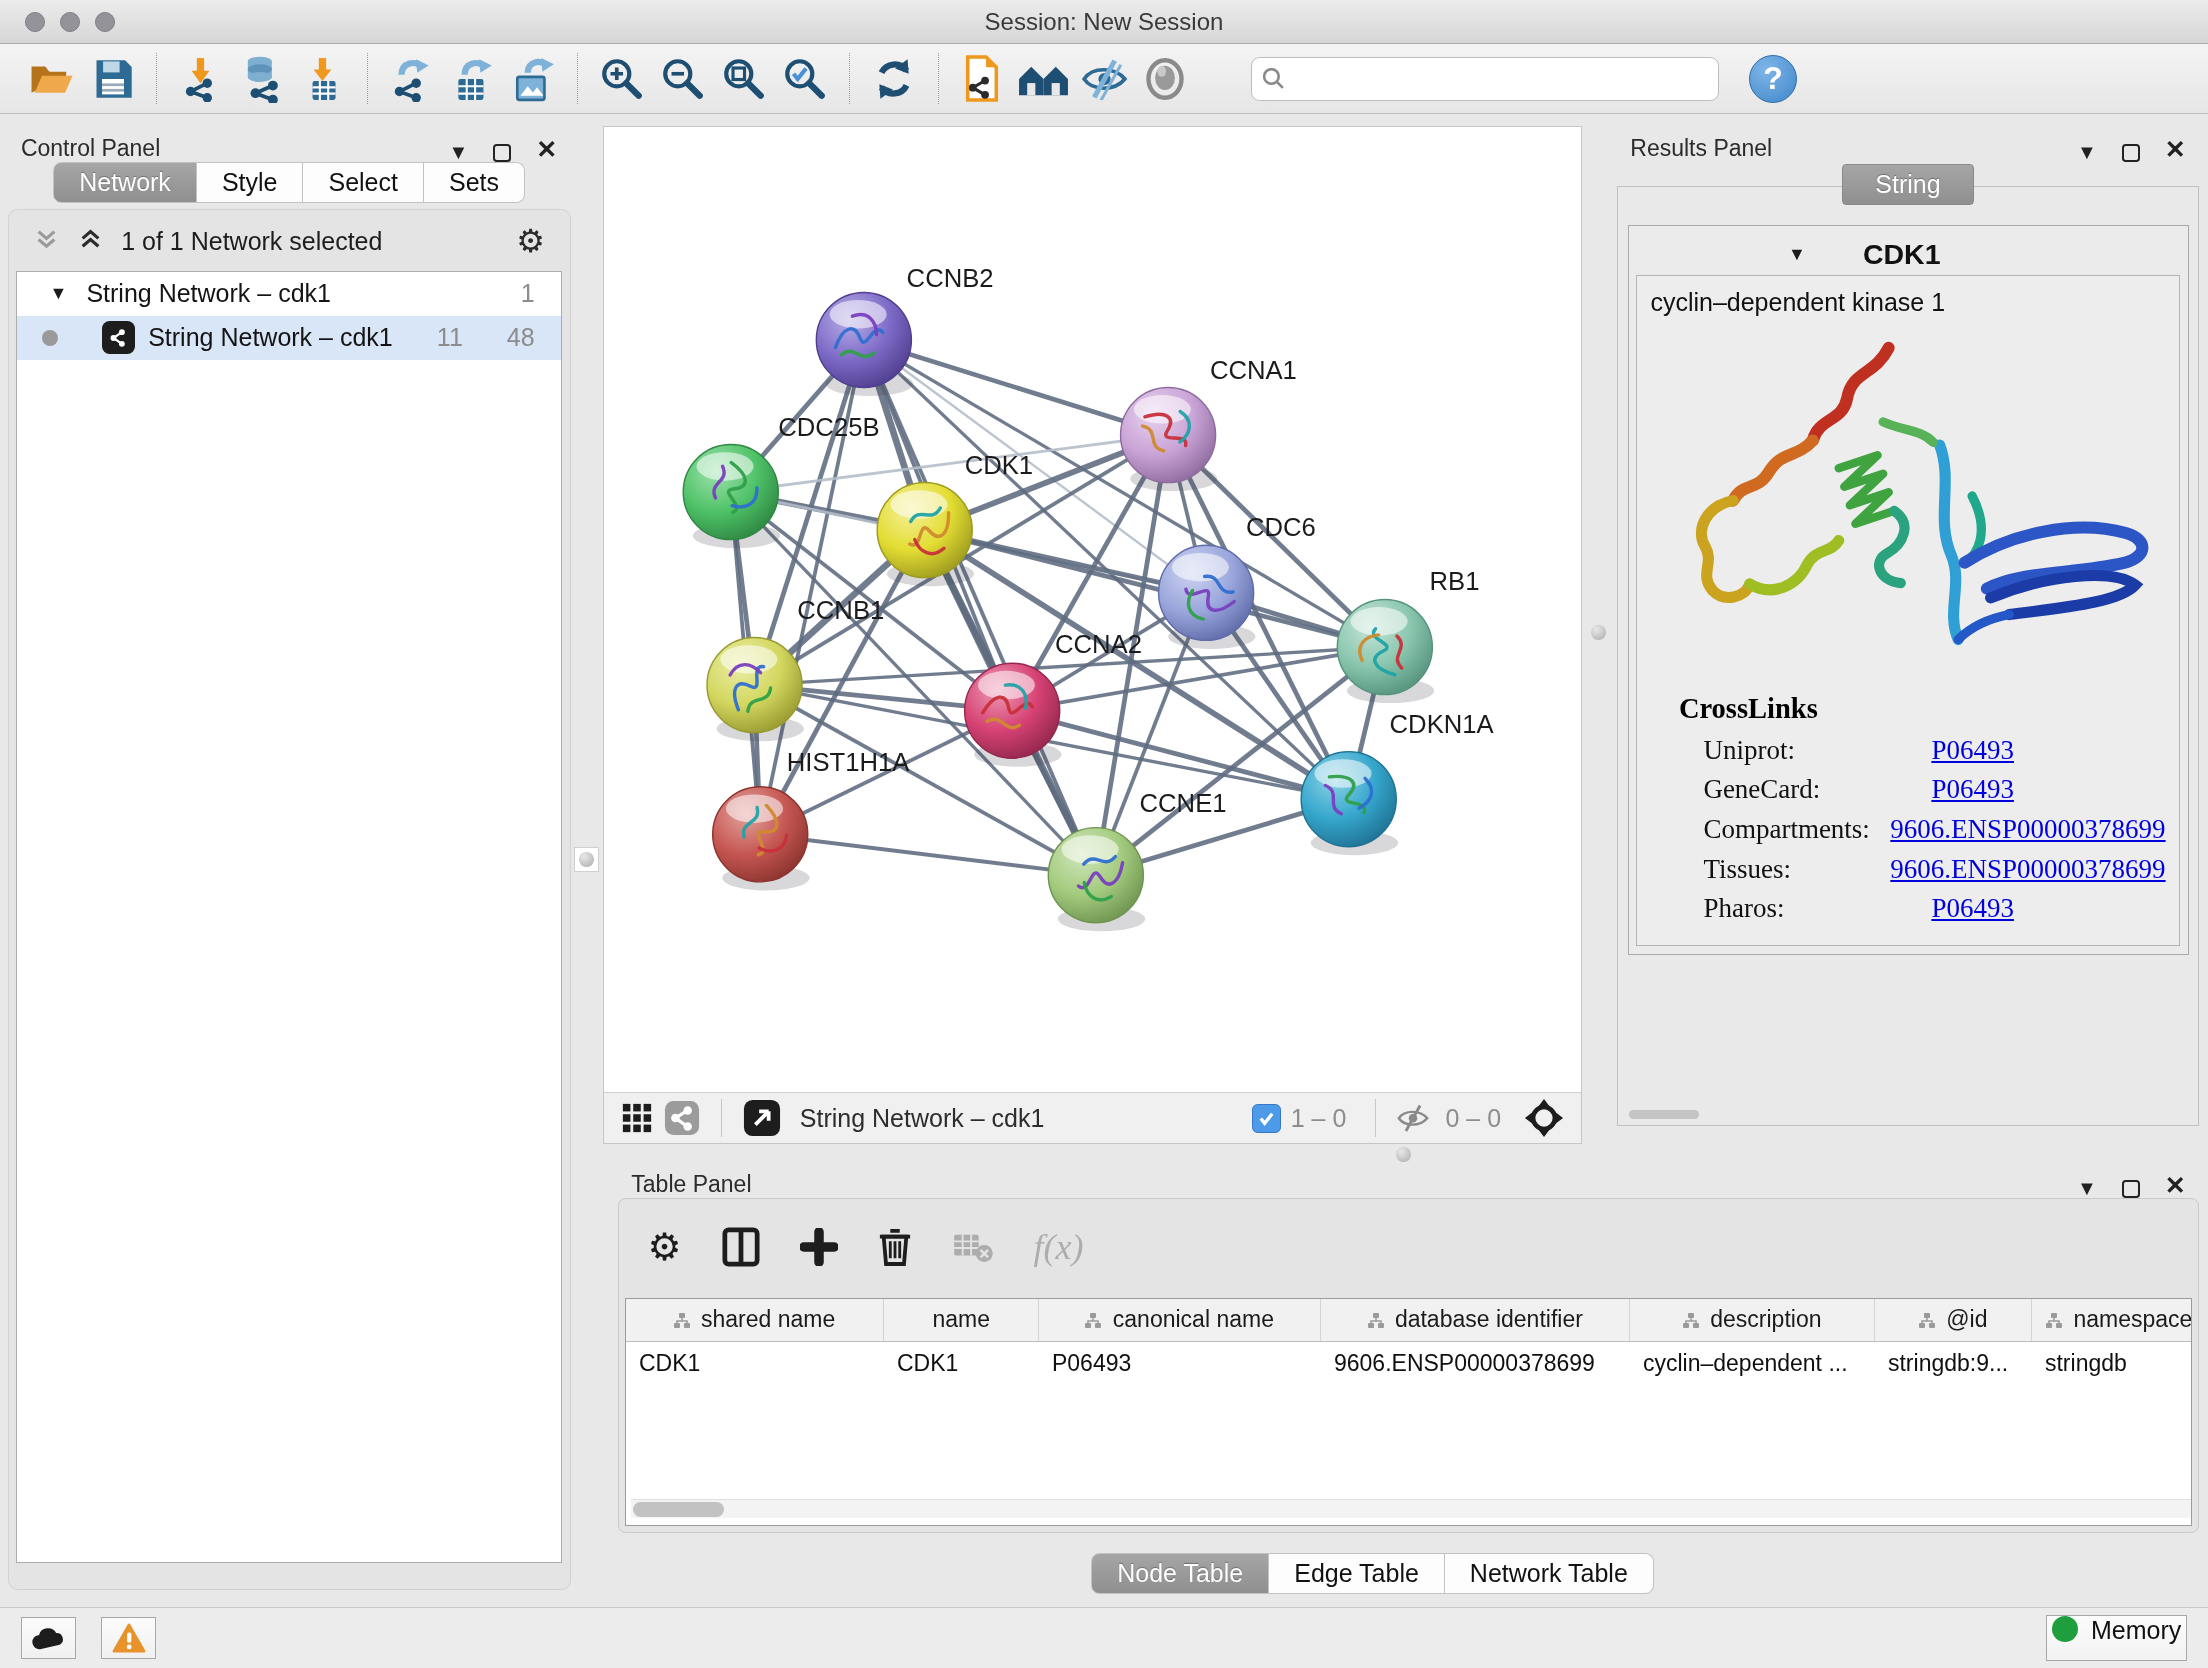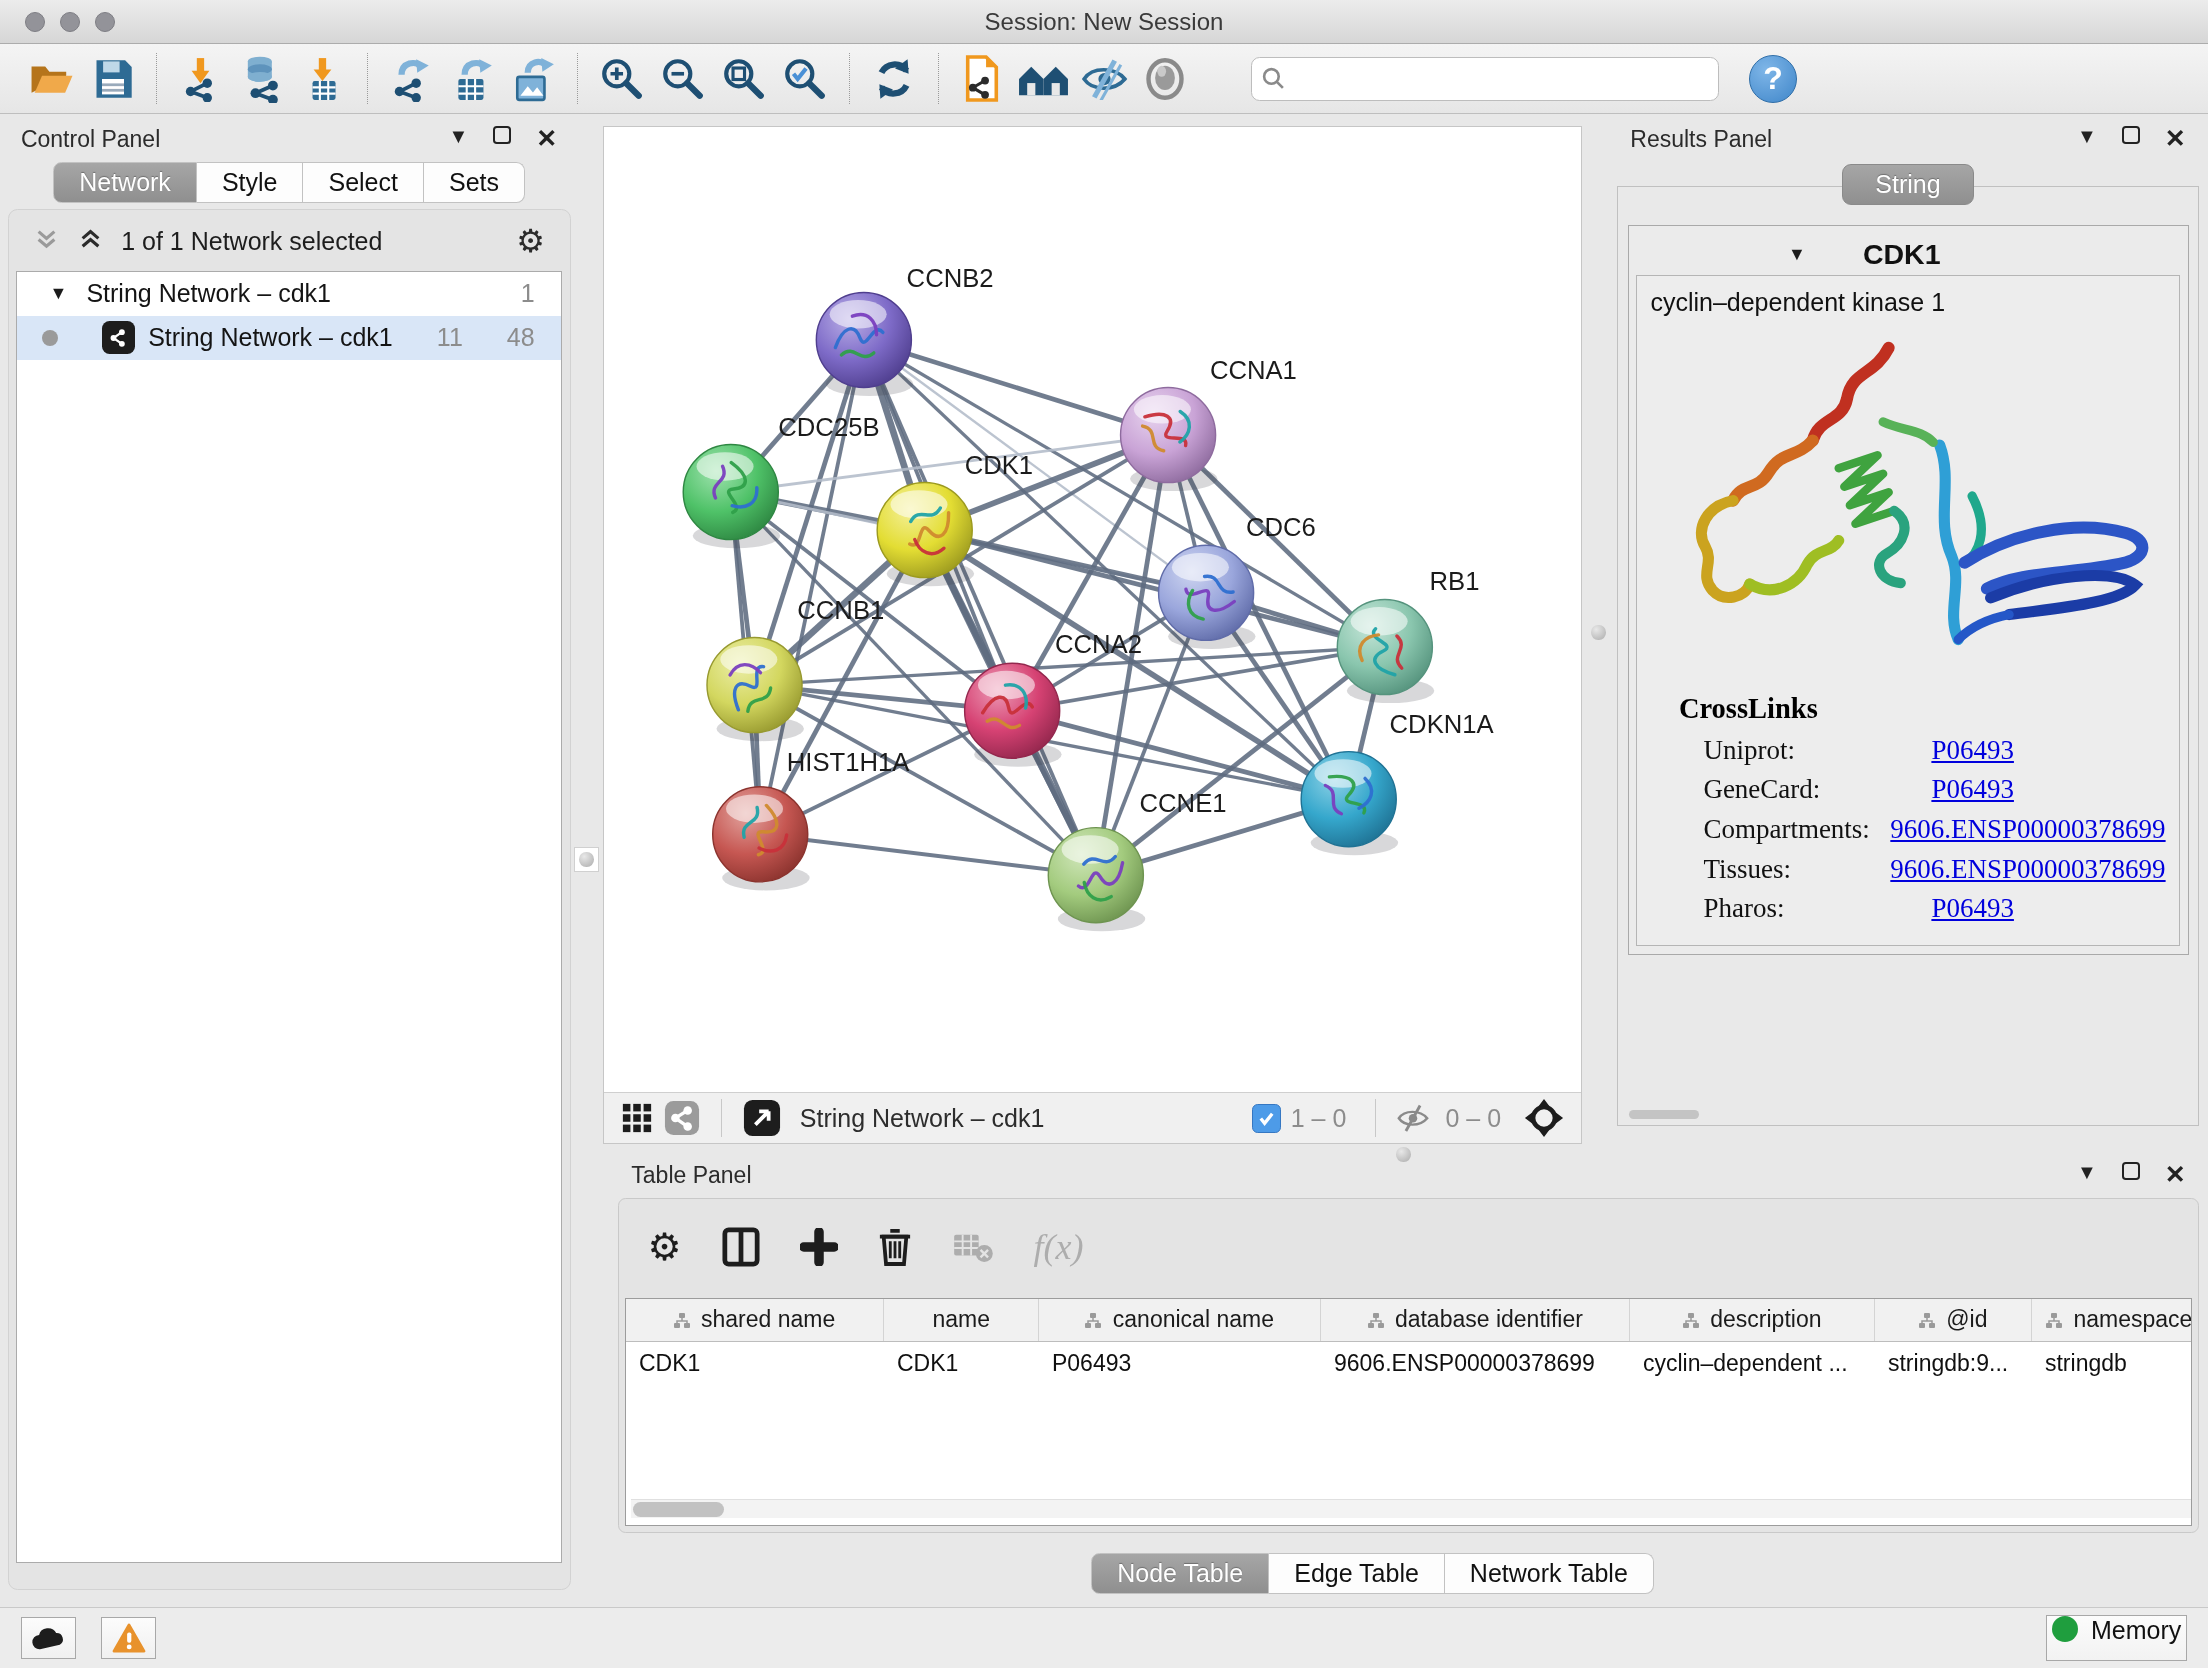--- a/index.html
+++ b/index.html
@@ -22,21 +22,21 @@
   .tb-sep { width:0; height:51px; border-left:1.9px dotted #9A9A9A; margin:0 13.3px; }
   .tb-search { margin-left:55px; width:468px; height:44px; background:#fff; border:1px solid #BDBDBD; border-radius:8.6px; display:flex; align-items:center; padding:0 9.5px; }
   .tb-search input { border:none; outline:none; flex:1; height:36px; font-size:23px; margin-left:7.6px; background:transparent; }
   .help-btn { margin-left:30px; width:48px; height:48px; border-radius:50%; background:radial-gradient(circle at 35% 30%, #7FB6E8, #3F86C9); color:#fff;
     font-size:32px; font-weight:bold; display:flex; align-items:center; justify-content:center; border:1px solid #2F6EA8; cursor:pointer; }
 
   
   .main { position:absolute; left:0; top:114px; width:2208px; height:1493px; background:#E8E8E8; }
 
   
-  .panel-head { height:36px; display:flex; align-items:flex-start; font-size:23px; color:#2B2B2B; padding:0 13.3px; }
+  .panel-head { height:36px; display:flex; align-items:flex-end; font-size:23px; color:#2B2B2B; padding:0 13.3px; }
   .panel-head .spacer { flex:1; }
   .wbtn { font-size:20px; color:#222; margin-left:25px; cursor:pointer; line-height:1; }
   .wbtn.max { width:18px; height:18px; border:2.4px solid #222; border-radius:3.8px; display:inline-block; }
   .tabs { display:flex; justify-content:center; }
   .tab { font-size:25px; padding:4.8px 25px; background:#FDFDFD; border:1px solid #C2C2C2; border-left:none; color:#111; cursor:pointer; white-space:nowrap; }
   .tab:first-child { border-radius:8.6px 0 0 8.6px; border-left:1px solid #C2C2C2; }
   .tab:last-child { border-radius:0 8.6px 8.6px 0; }
   .tab.sel { background:linear-gradient(#A6A6A6,#8F8F8F); color:#fff; text-shadow:0 -1px 1px #6e6e6e;text-align:center; }
 
   
@@ -61,21 +61,21 @@
     display:flex; align-items:center; padding:0 11.4px; }
   .nb-sep { width:0; height:38px; border-left:1px solid #C8C8C8; margin:0 15px; }
   .nb-title { font-size:25px; color:#2d2d2d; margin-left:13.3px; }
   .nb-count { font-size:25px; color:#8C8C8C; margin:0 13.3px 0 9.5px; }
   .nb-icon { display:flex; align-items:center; justify-content:center; cursor:pointer; margin:0 5.7px; }
   .checkbox { width:29.5px; height:29.5px; border-radius:5.7px; background:#4D9BE8; border:1px solid #3577C2; display:flex; align-items:center; justify-content:center; }
 
   
   .results-panel { position:absolute; left:1617px; top:12.4px; width:582px; height:1018px; }
   .rp-tabwrap { display:flex; justify-content:center; position:relative; z-index:2; margin-top:1.9px; }
-  .rp-tab { font-size:25px; padding:4.8px 32px; border-radius:9px; background:linear-gradient(#A6A6A6,#8F8F8F); color:#fff; border:1px solid #8a8a8a; text-shadow:0 -1px 1px #6e6e6e; cursor:pointer;}
+  .rp-tab { font-size:25px; padding:4.8px 32px; border-radius:4px; background:linear-gradient(#A6A6A6,#8F8F8F); color:#fff; border:1px solid #8a8a8a; text-shadow:0 -1px 1px #6e6e6e; cursor:pointer;}
   .rp-outer { position:relative; margin-top:-19px; height:940px; background:#E9E9E9; border:1px solid #C0C0C0; padding:32px 9.5px 9.5px; }
   .rp-box1 { border:1px solid #A9A9A9; background:#EBEBEB; height:152px; display:flex; align-items:center; justify-content:center; gap:28.5px; }
   .rp-btn { font-size:25px; background:linear-gradient(#FFFFFF,#F2F2F2); border:1px solid #B9B9B9; border-radius:8.6px; padding:8.6px 28.5px; cursor:pointer; color:#111; }
   .rp-box2 { border:1px solid #A9A9A9; background:#EBEBEB; margin-top:5.7px; height:730px; padding:7.6px; }
   .rp-protein-head { height:42px; display:flex; align-items:center; }
   .rp-protein-head .caret { margin:0 57px 0 152px; }
   .rp-protein-name { font-size:28.5px; font-weight:bold; color:#111; }
   .rp-inner { border:1px solid #B5B5B5; background:#EDEDED; height:671px; padding:11.4px 13.3px; }
   .rp-desc { font-size:25px; color:#111; }
   .crosslinks { margin-top:21px; font-family:"Liberation Serif",serif; }

